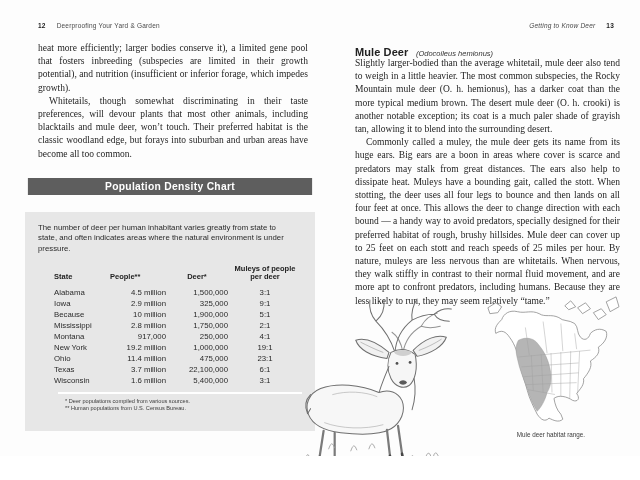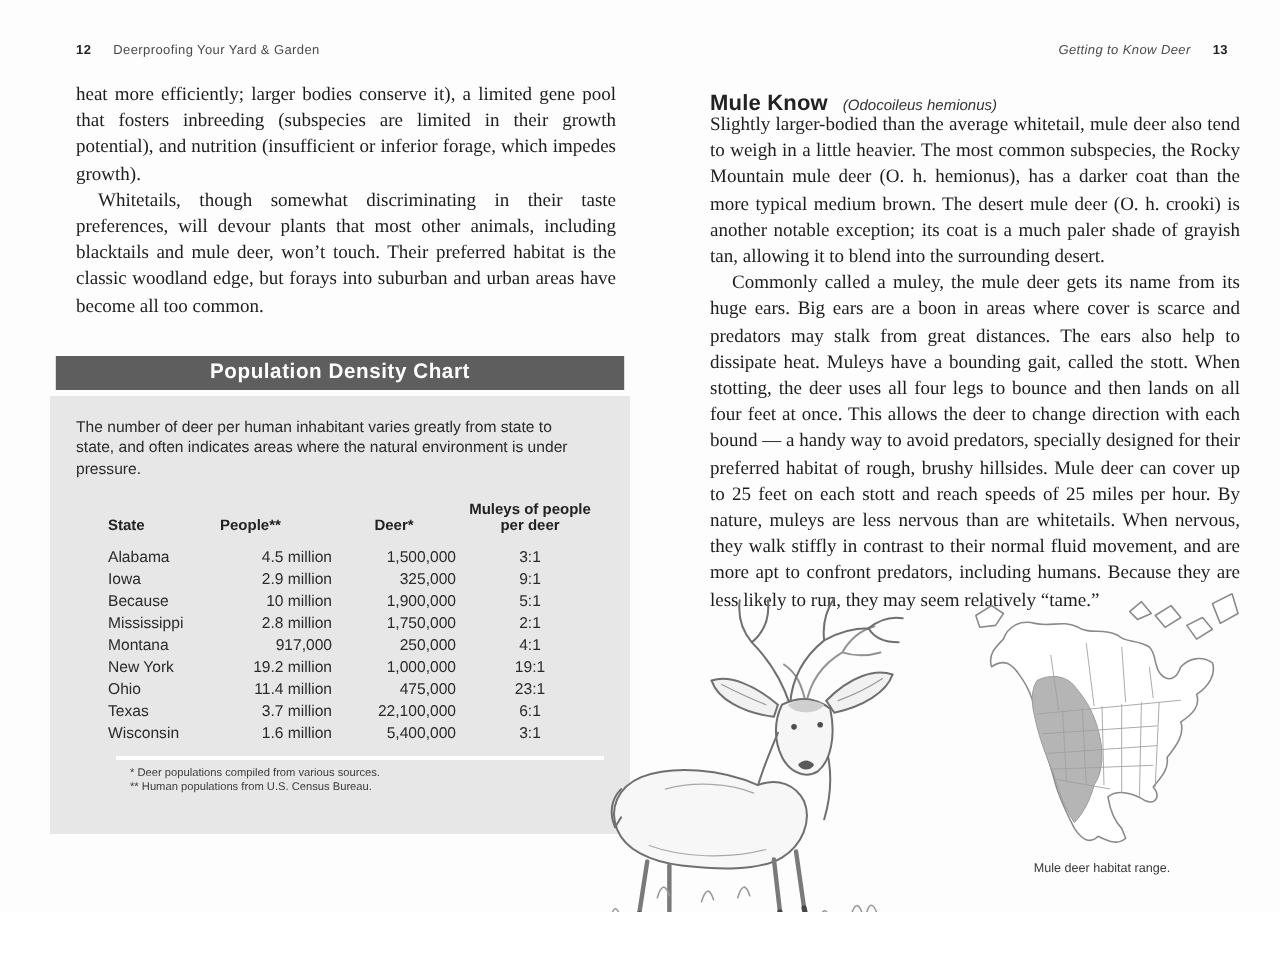--- a/index.html
+++ b/index.html
@@ -22,21 +22,21 @@
   .right-text { position:absolute; left:355px; top:57px; width:265px; }
 
   
   .mule-heading { position:absolute; left:355px; top:42px; width:265px; font-family:"Liberation Sans", sans-serif; }
   .mule-heading .h-main { font-size:11px; font-weight:bold; color:#222; letter-spacing:.1px; }
   .mule-heading .h-latin { font-size:7.5px; font-style:italic; color:#333; margin-left:3px; }
 
   
   .chart { position:absolute; left:25px; top:178px; width:290px; font-family:"Liberation Sans", sans-serif; }
   .chart-bar { height:17px; background:#5e5e5e; color:#fff; text-align:center; line-height:17px; font-size:10.5px; font-weight:bold; letter-spacing:.3px; transform:scaleX(.98); }
-  .chart-box { margin-top:3px; background:#e7e7e7; height:219px; padding:11px 13px 6px 13px; overflow:hidden; }
+  .chart-box { margin-top:17px; background:#e7e7e7; height:219px; padding:11px 13px 6px 13px; overflow:hidden; }
   .chart-intro { font-size:7.8px; line-height:10.3px; color:#2a2a2a; width:252px; }
   .t-grid { margin-top:11px; }
   .t-head, .t-row { display:grid; grid-template-columns:72px 56px 62px 74px; }
   .t-head { font-weight:bold; font-size:7.5px; color:#222; line-height:8.5px; margin-bottom:5px; align-items:end; }
   .t-row { font-size:7.8px; color:#2a2a2a; height:11px; line-height:11px; }
   .t-cell.c0, .t-hcell.c0 { text-align:left; padding-left:16px; }
   .t-cell.c1 { text-align:right; } .t-hcell.c1 { text-align:left; }
   .t-cell.c2 { text-align:right; } .t-hcell.c2 { text-align:center; }
   .t-cell.c3, .t-hcell.c3 { text-align:center; }
   .foot-sep { border-top:2px solid #ffffff; margin:6px 0 4px 20px; }
@@ -137,21 +137,21 @@
       </div>
       <div class="foot-sep"></div>
       <div class="footnotes">
         <div>* Deer populations compiled from various sources.</div>
         <div>** Human populations from U.S. Census Bureau.</div>
       </div>
     </div>
   </div>
 
   <div class="mule-heading">
-    <span class="h-main">Mule Know</span>
+    <span class="h-main">Mule Deer</span>
     <span class="h-latin">(Odocoileus hemionus)</span>
   </div>
 
   <div class="right-text bodycopy">
     <p>Slightly larger-bodied than the average whitetail, mule deer also tend to weigh in a little heavier. The most common subspecies, the Rocky Mountain mule deer (O. h. hemionus), has a darker coat than the more typical medium brown. The desert mule deer (O. h. crooki) is another notable exception; its coat is a much paler shade of grayish tan, allowing it to blend into the surrounding desert.</p>
     <p class="indent">Commonly called a muley, the mule deer gets its name from its huge ears. Big ears are a boon in areas where cover is scarce and predators may stalk from great distances. The ears also help to dissipate heat. Muleys have a bounding gait, called the stott. When stotting, the deer uses all four legs to bounce and then lands on all four feet at once. This allows the deer to change direction with each bound — a handy way to avoid predators, specially designed for their preferred habitat of rough, brushy hillsides. Mule deer can cover up to 25 feet on each stott and reach speeds of 25 miles per hour. By nature, muleys are less nervous than are whitetails. When nervous, they walk stiffly in contrast to their normal fluid movement, and are more apt to confront predators, including humans. Because they are less likely to run, they may seem relatively “tame.”</p>
   </div>
 
   <div class="deer-illo">
     <svg viewBox="0 0 190 185">

